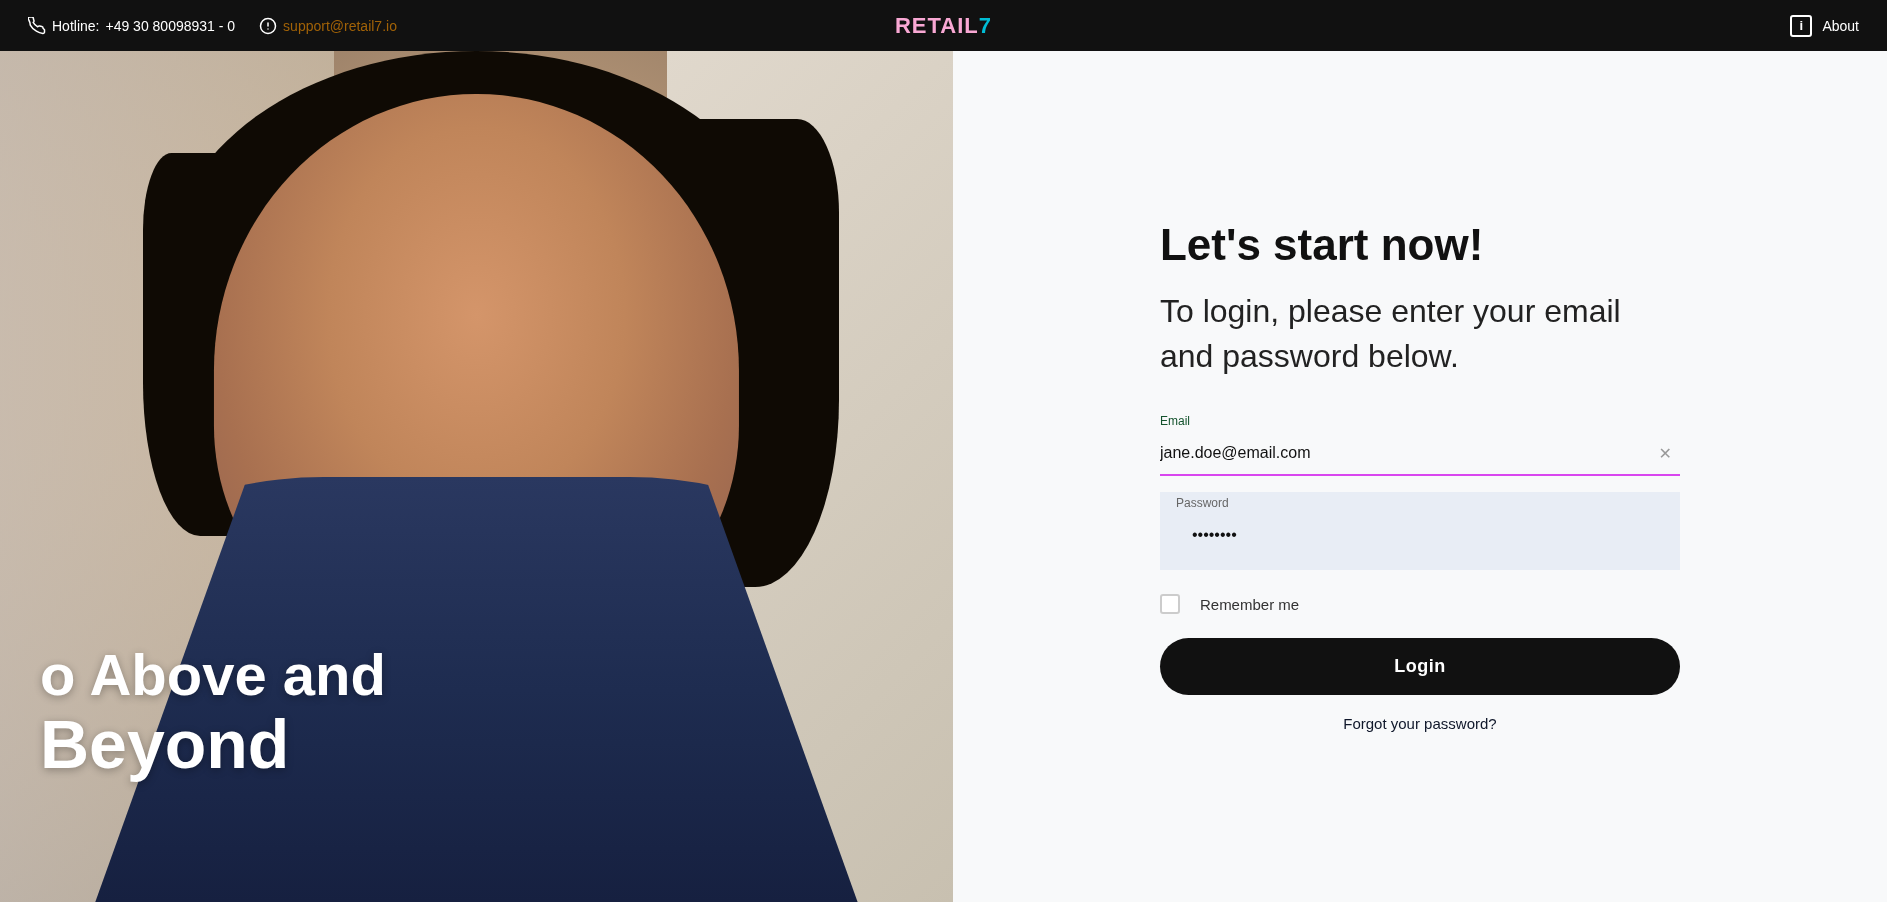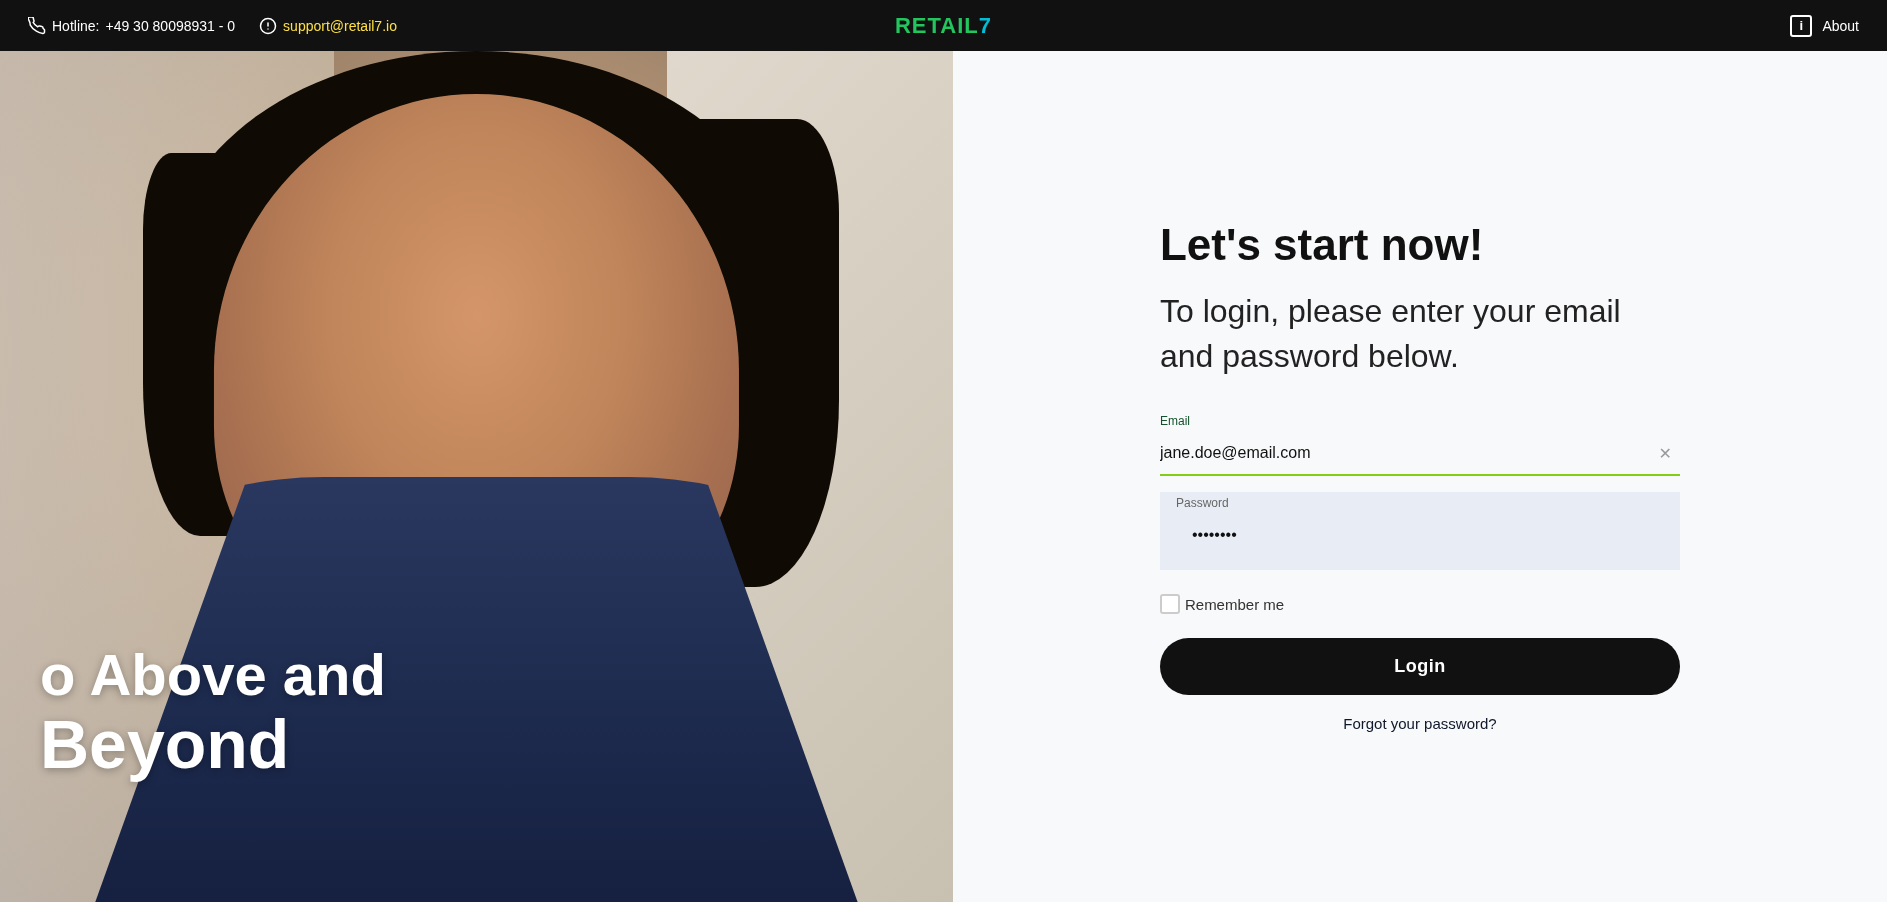--- a/index.html
+++ b/index.html
@@ -26,35 +26,35 @@
     }
     .navbar-left .hotline {
       display: flex;
       align-items: center;
       gap: 6px;
     }
     .navbar-left .support {
       display: flex;
       align-items: center;
       gap: 6px;
-      color: #fde047;
+      color: #a16207;
       text-decoration: none;
     }
     .navbar-center {
       position: absolute;
       left: 50%;
       transform: translateX(-50%);
     }
     .navbar-center .logo {
       color: #fff;
       font-size: 22px;
       font-weight: 700;
       letter-spacing: 1px;
     }
-    .logo-r { color: #22c55e; text-align: right; }
+    .logo-r { color: #f9a8d4; text-align: right; }
     .logo-accent { color: #00bcd4; }
     .navbar-right {
       display: flex;
       align-items: center;
       gap: 10px;
       color: #fff;
       font-size: 14px;
     }
     .info-icon {
       width: 22px;
@@ -147,21 +147,21 @@
     .field-wrapper {
       position: relative;
       display: flex;
       align-items: center;
     }
     .field-input {
       width: 100%;
       padding: 12px 40px 12px 0;
       font-size: 16px;
       border: none;
-      border-bottom: 2px solid #84cc16;
+      border-bottom: 2px solid #d946ef;
       background: transparent;
       outline: none;
       color: #111;
     }
     .field-input.password-field {
       background: #e8edf5;
       border-bottom: none;
       padding: 12px 16px;
       border-radius: 0;
     }
@@ -182,21 +182,21 @@
     }
     .password-container {
       background: #e8edf5;
       padding: 4px 16px 14px;
     }
 
     
     .remember-row {
       display: flex;
       align-items: center;
-      gap: 5px;
+      gap: 20px;
       margin: 24px 0;
     }
     .remember-checkbox {
       width: 20px;
       height: 20px;
       border: 2px solid #ccc;
       border-radius: 3px;
       appearance: none;
       cursor: pointer;
       background: #fff;

